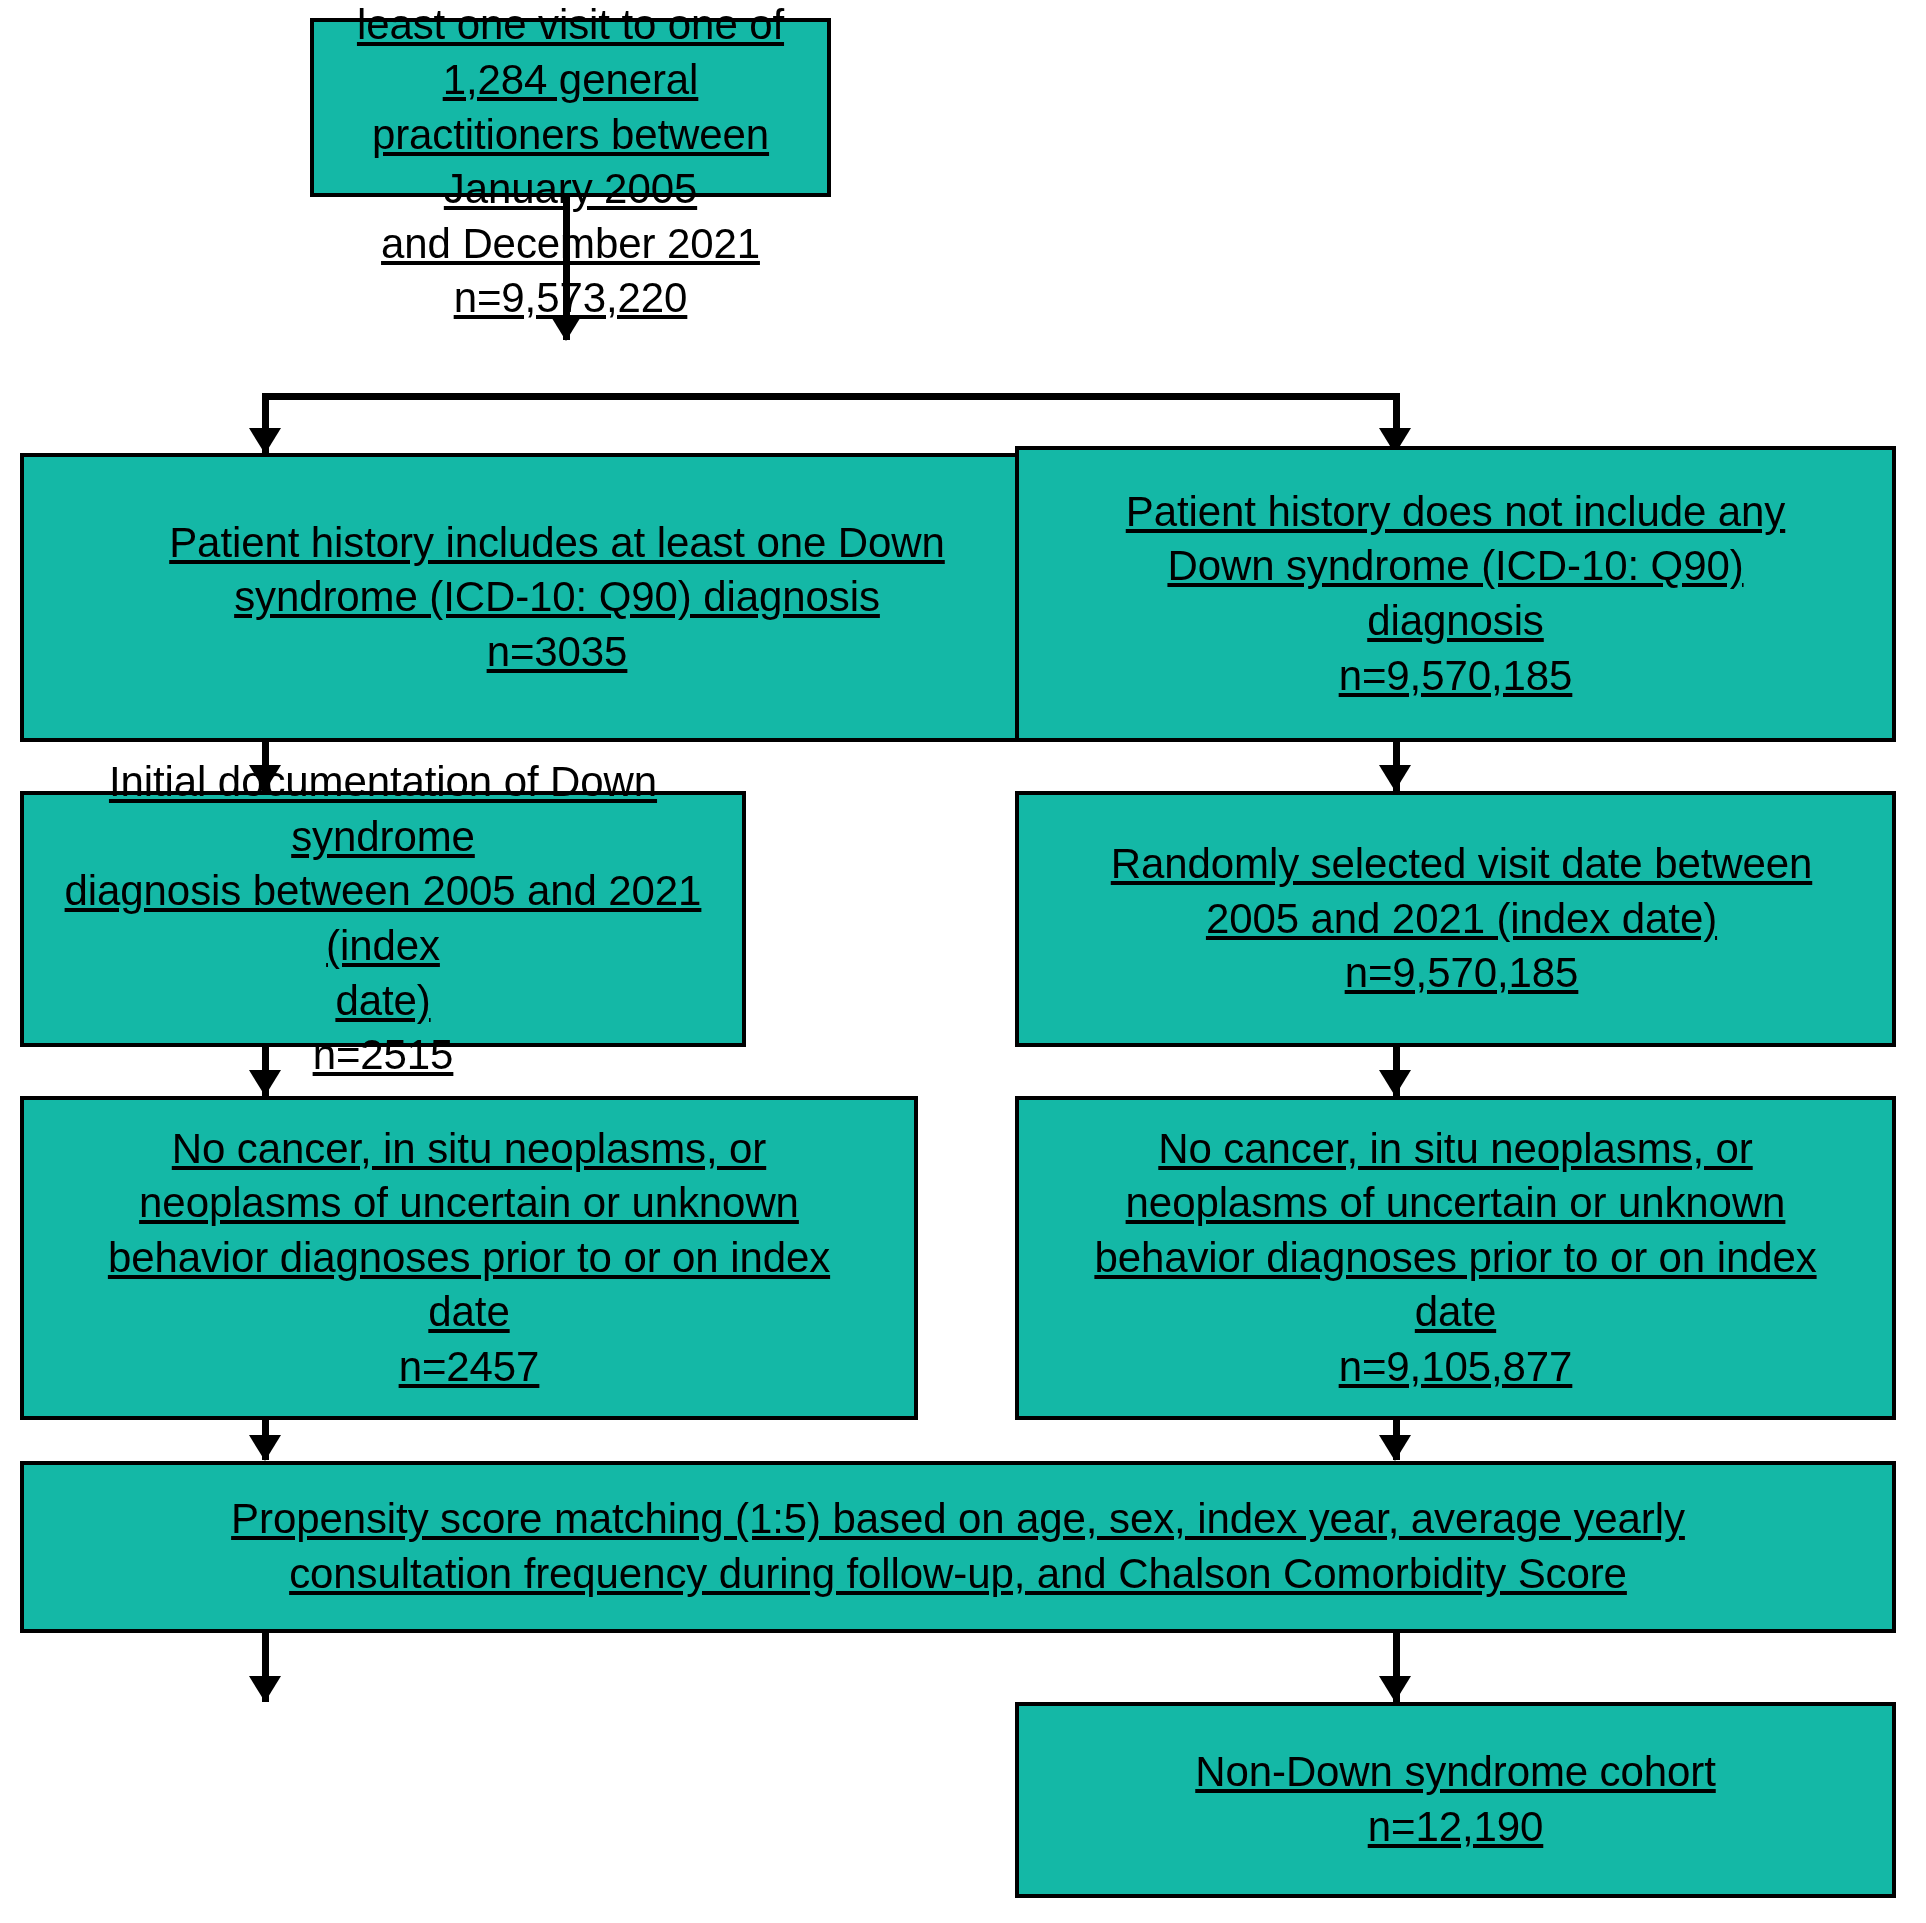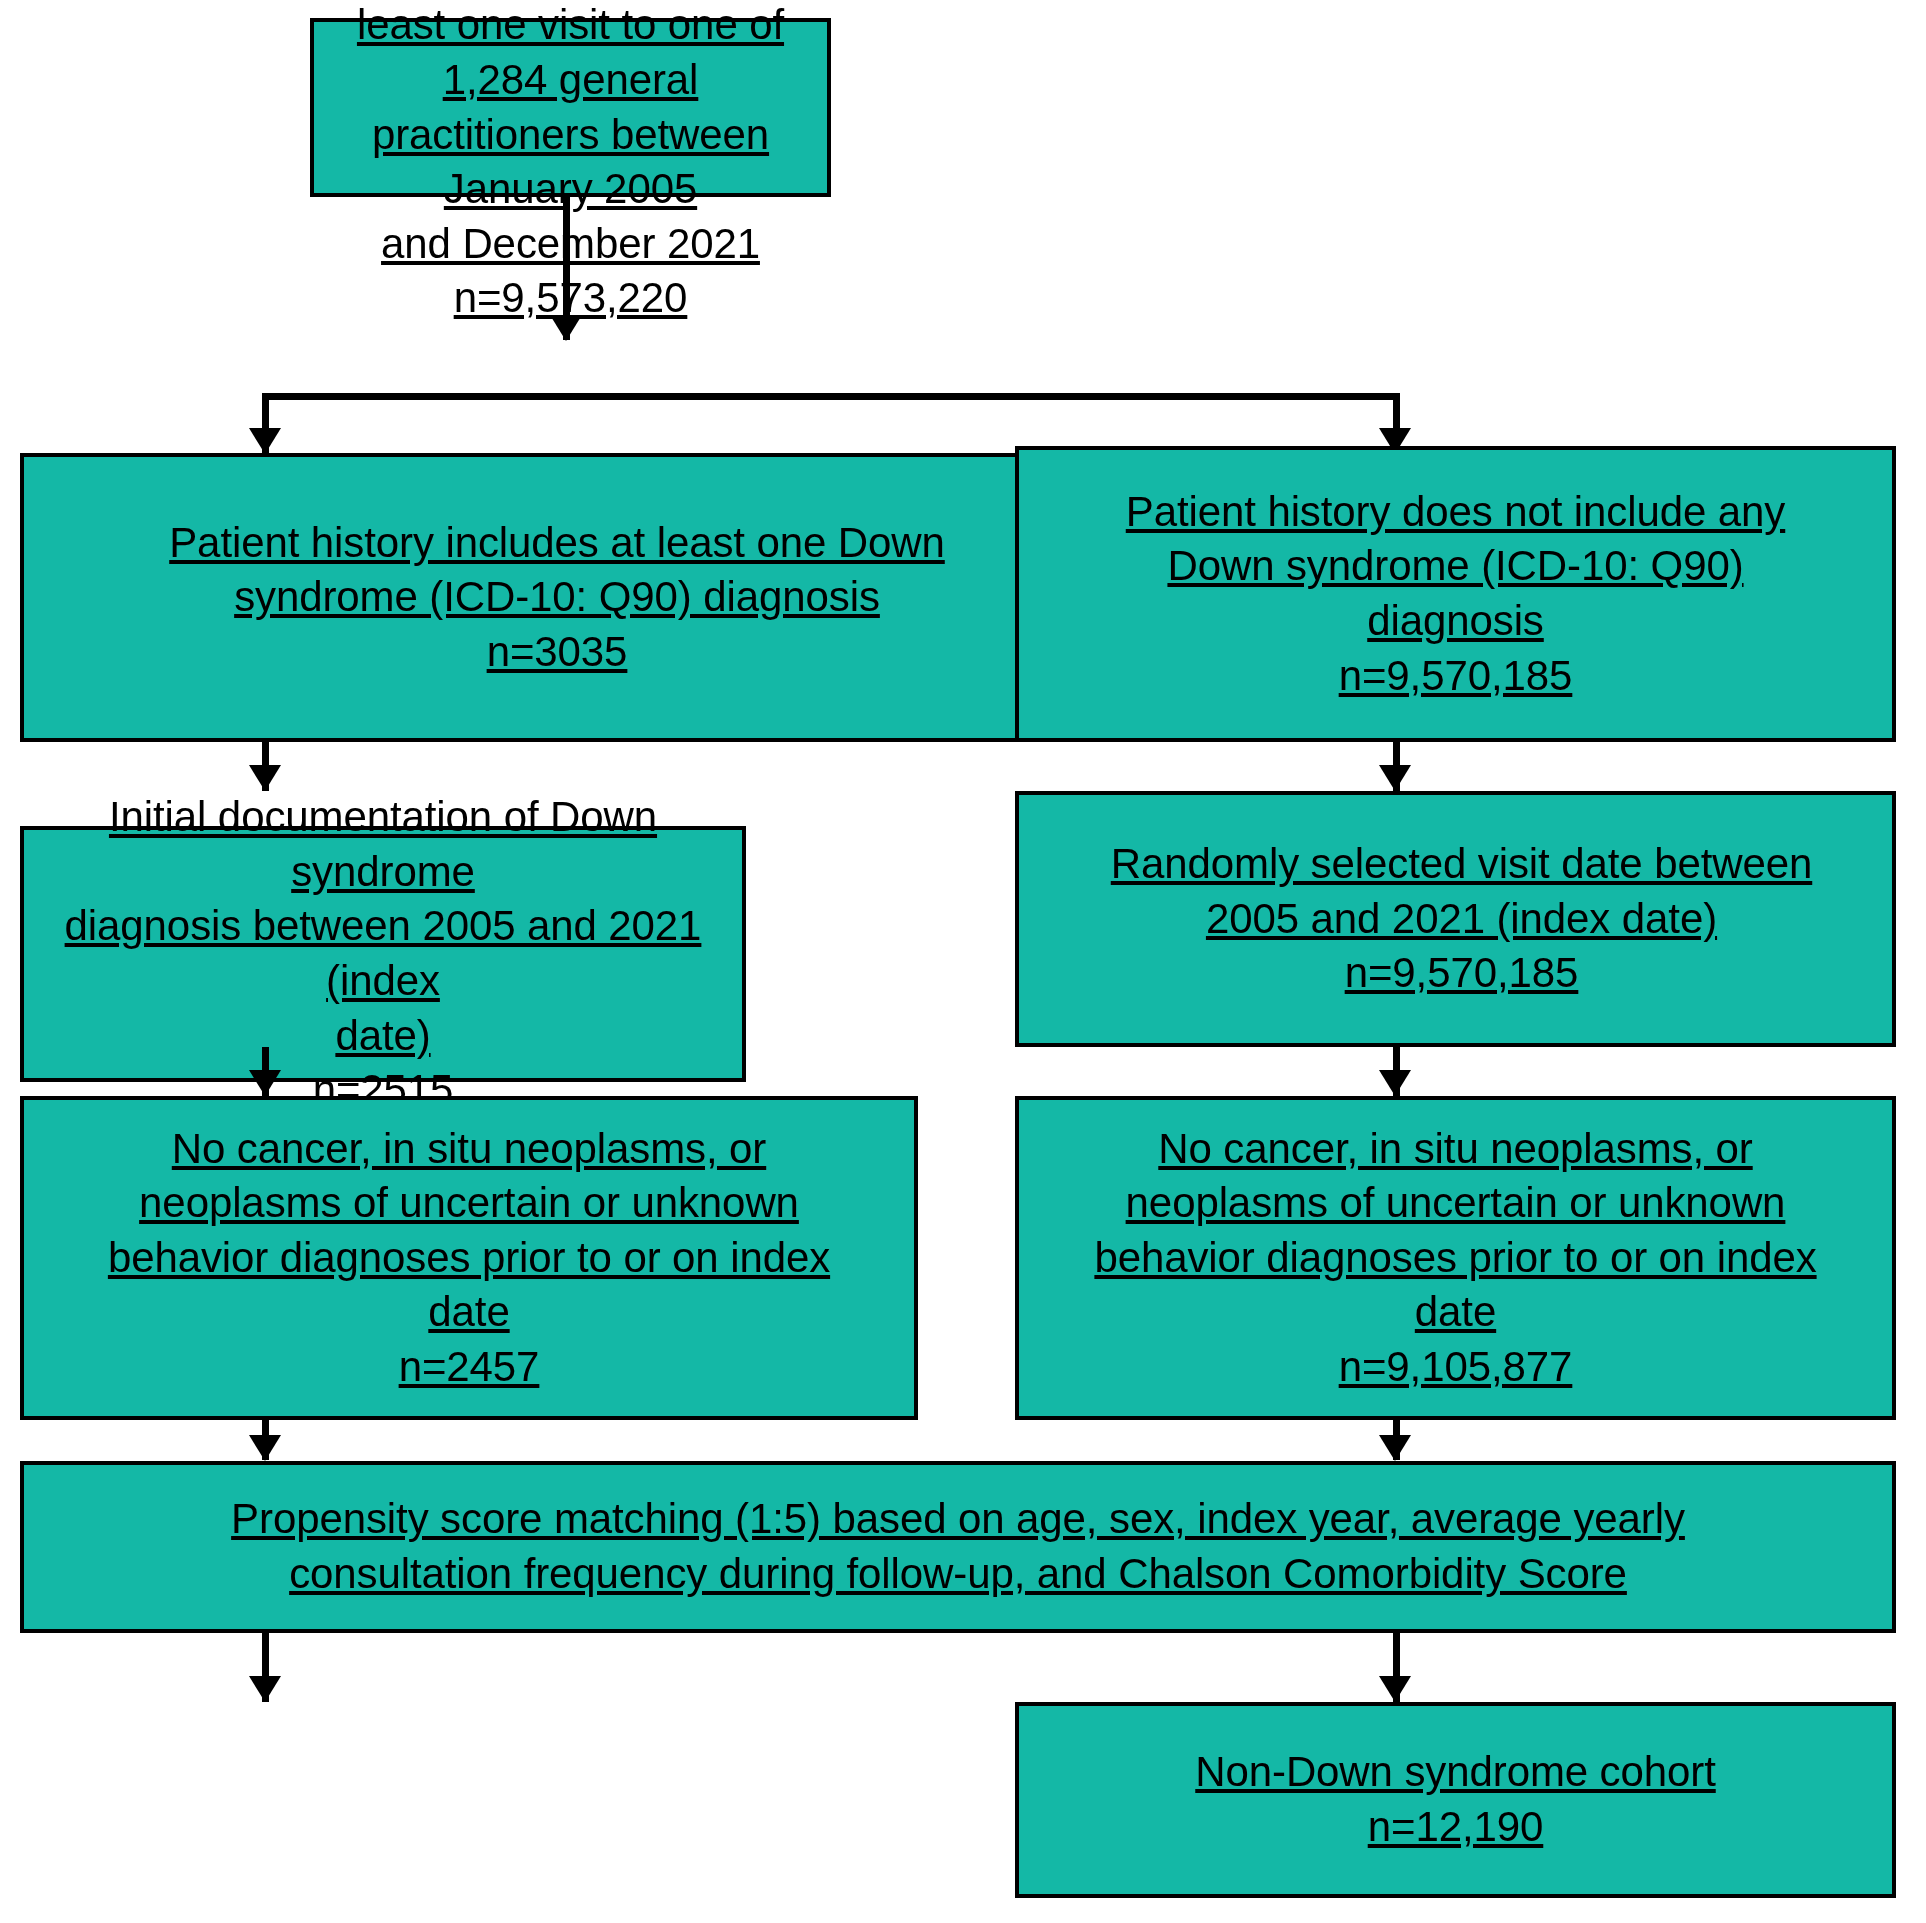--- a/index.html
+++ b/index.html
@@ -96,21 +96,21 @@
 diagnosis
 n=9,570,185</span>
   </div>
 
   <div class="vline" style="left: 262px; top: 742px; height: 49px;"></div>
   <div class="arrowhead" style="left: 249px; top: 765px;"></div>
 
   <div class="vline" style="left: 1393px; top: 742px; height: 49px;"></div>
   <div class="arrowhead" style="left: 1379px; top: 765px;"></div>
 
-  <div class="box fs-main" style="left: 20px; top: 826px; width: 726px; height: 256px;">
+  <div class="box fs-main" style="left: 20px; top: 791px; width: 726px; height: 256px;">
     <span class="txt">Initial documentation of Down syndrome
 diagnosis between 2005 and 2021 (index
 date)
 n=2515</span>
   </div>
 
   <div class="box fs-main" style="left: 1015px; top: 791px; width: 881px; height: 256px; padding-left: 12px;">
     <span class="txt">Randomly selected visit date between
 2005 and 2021 (index date)
 n=9,570,185</span>

